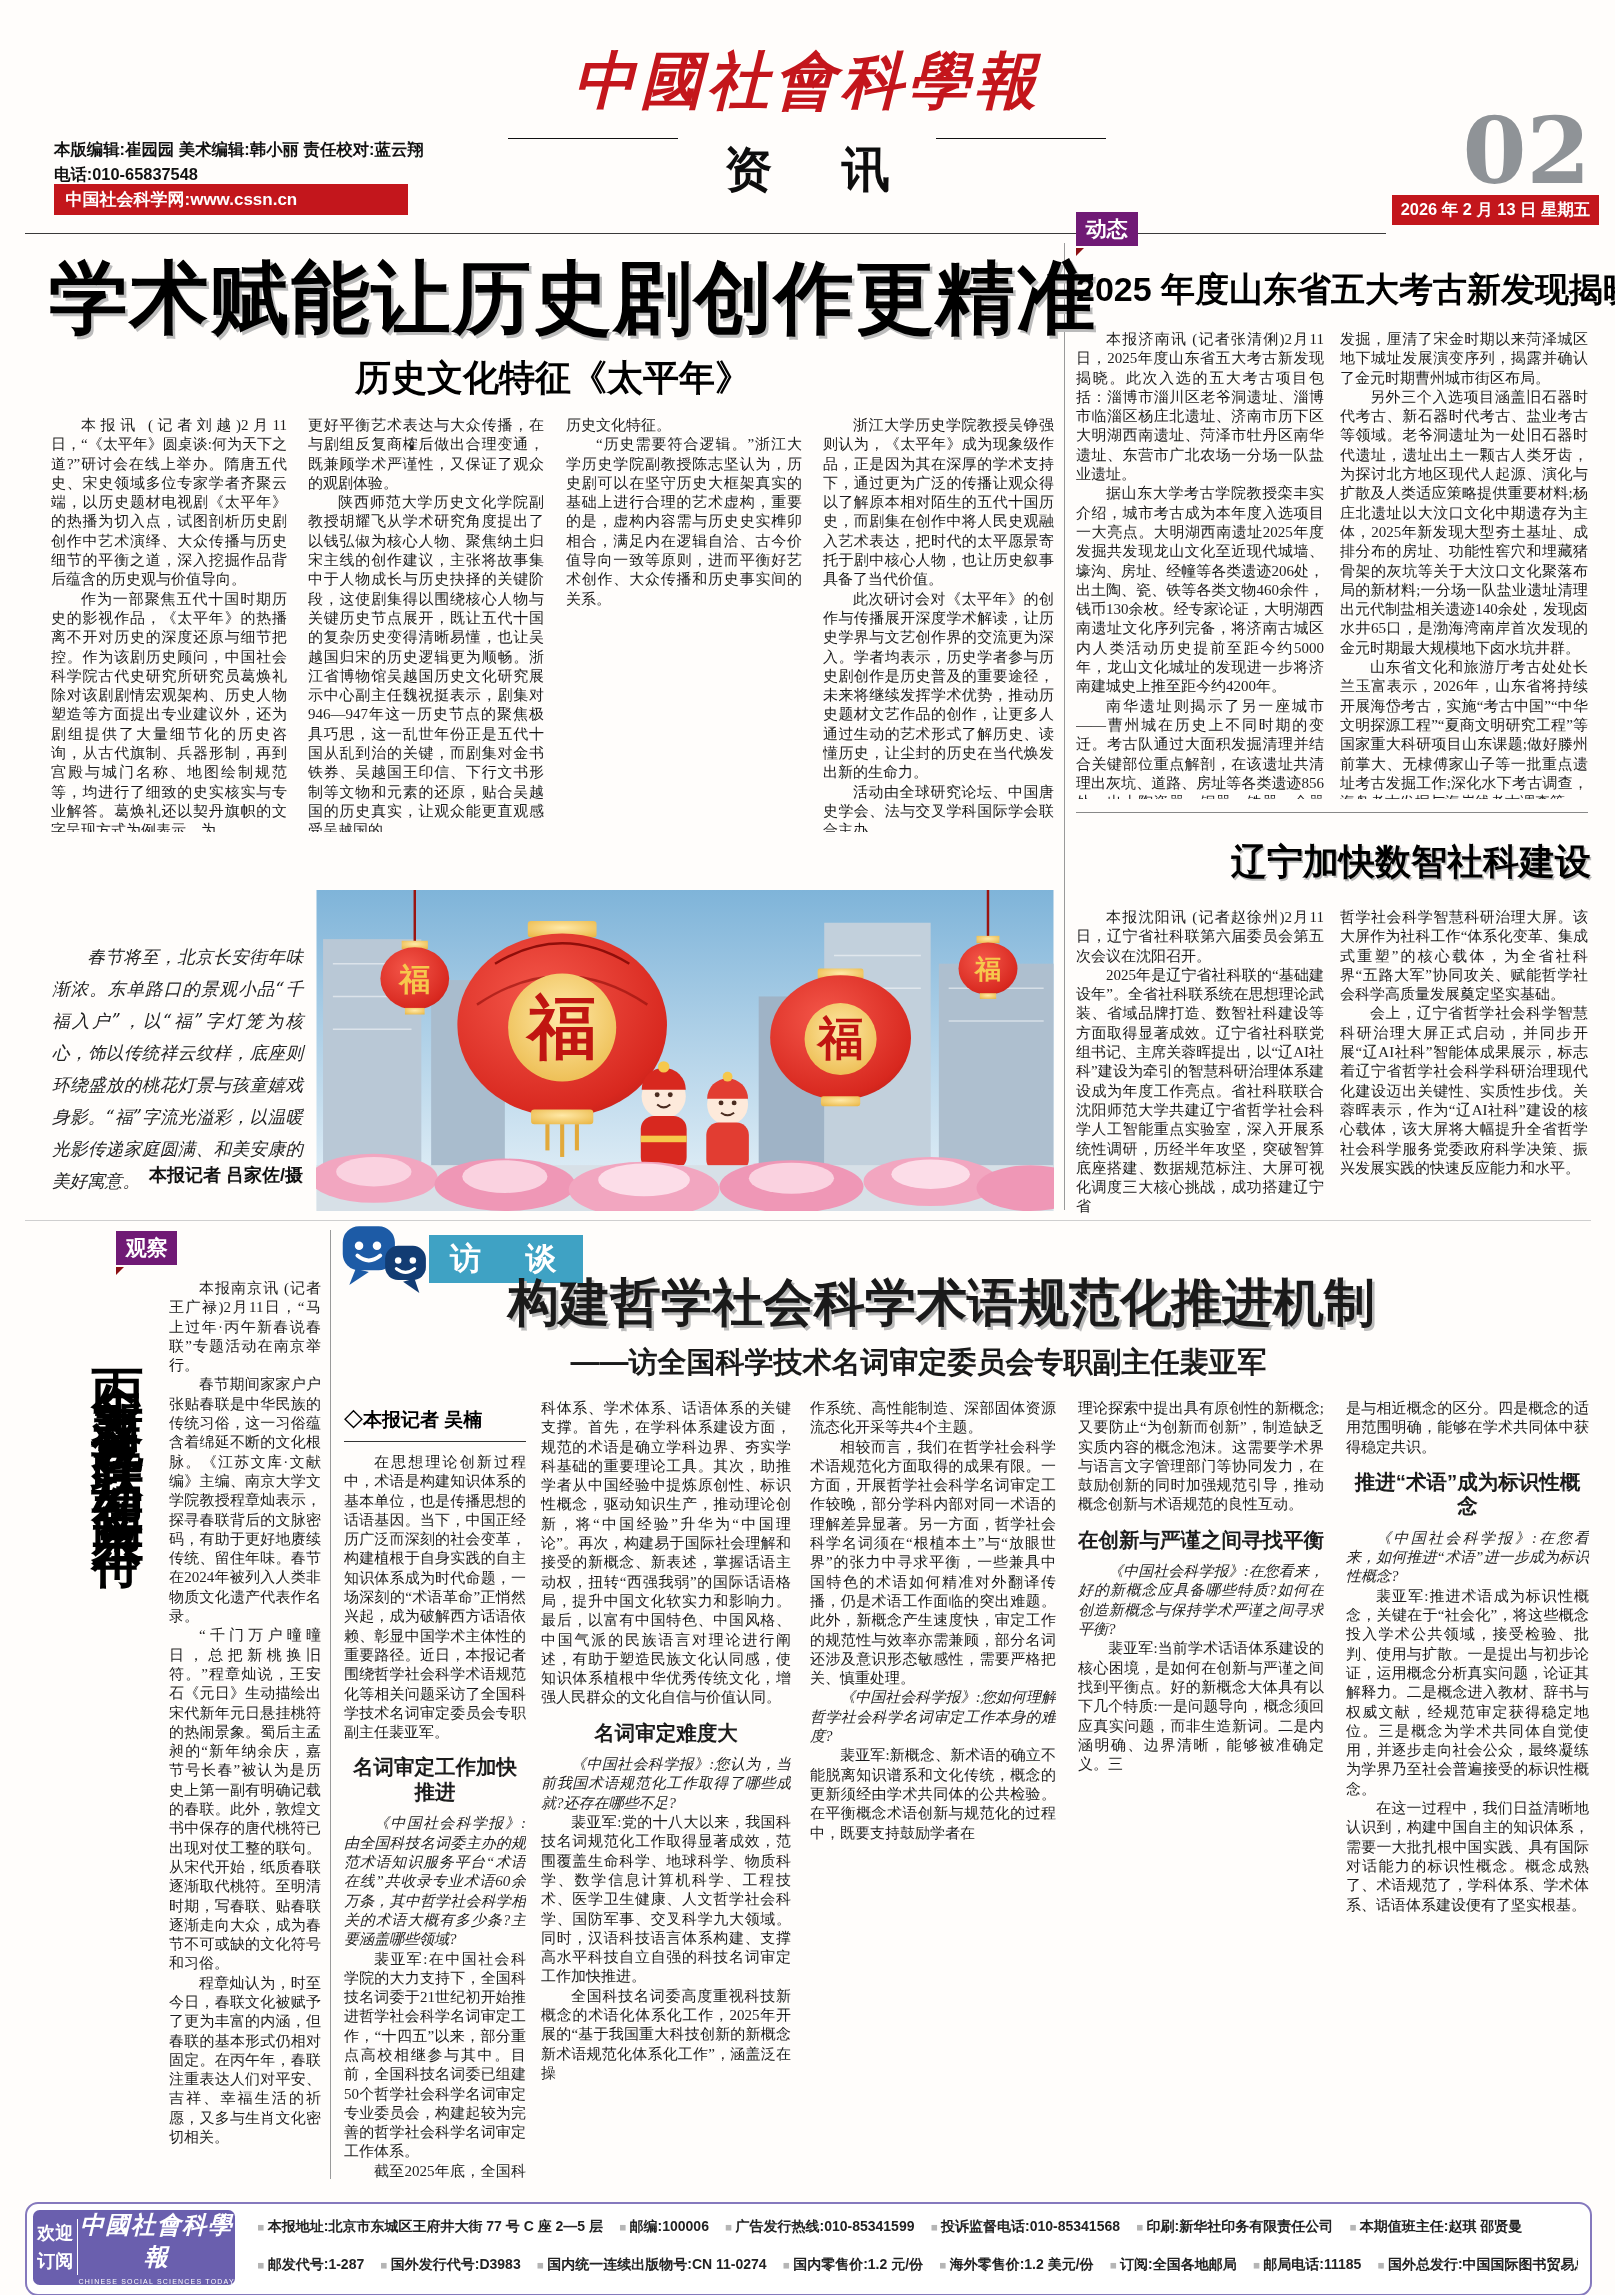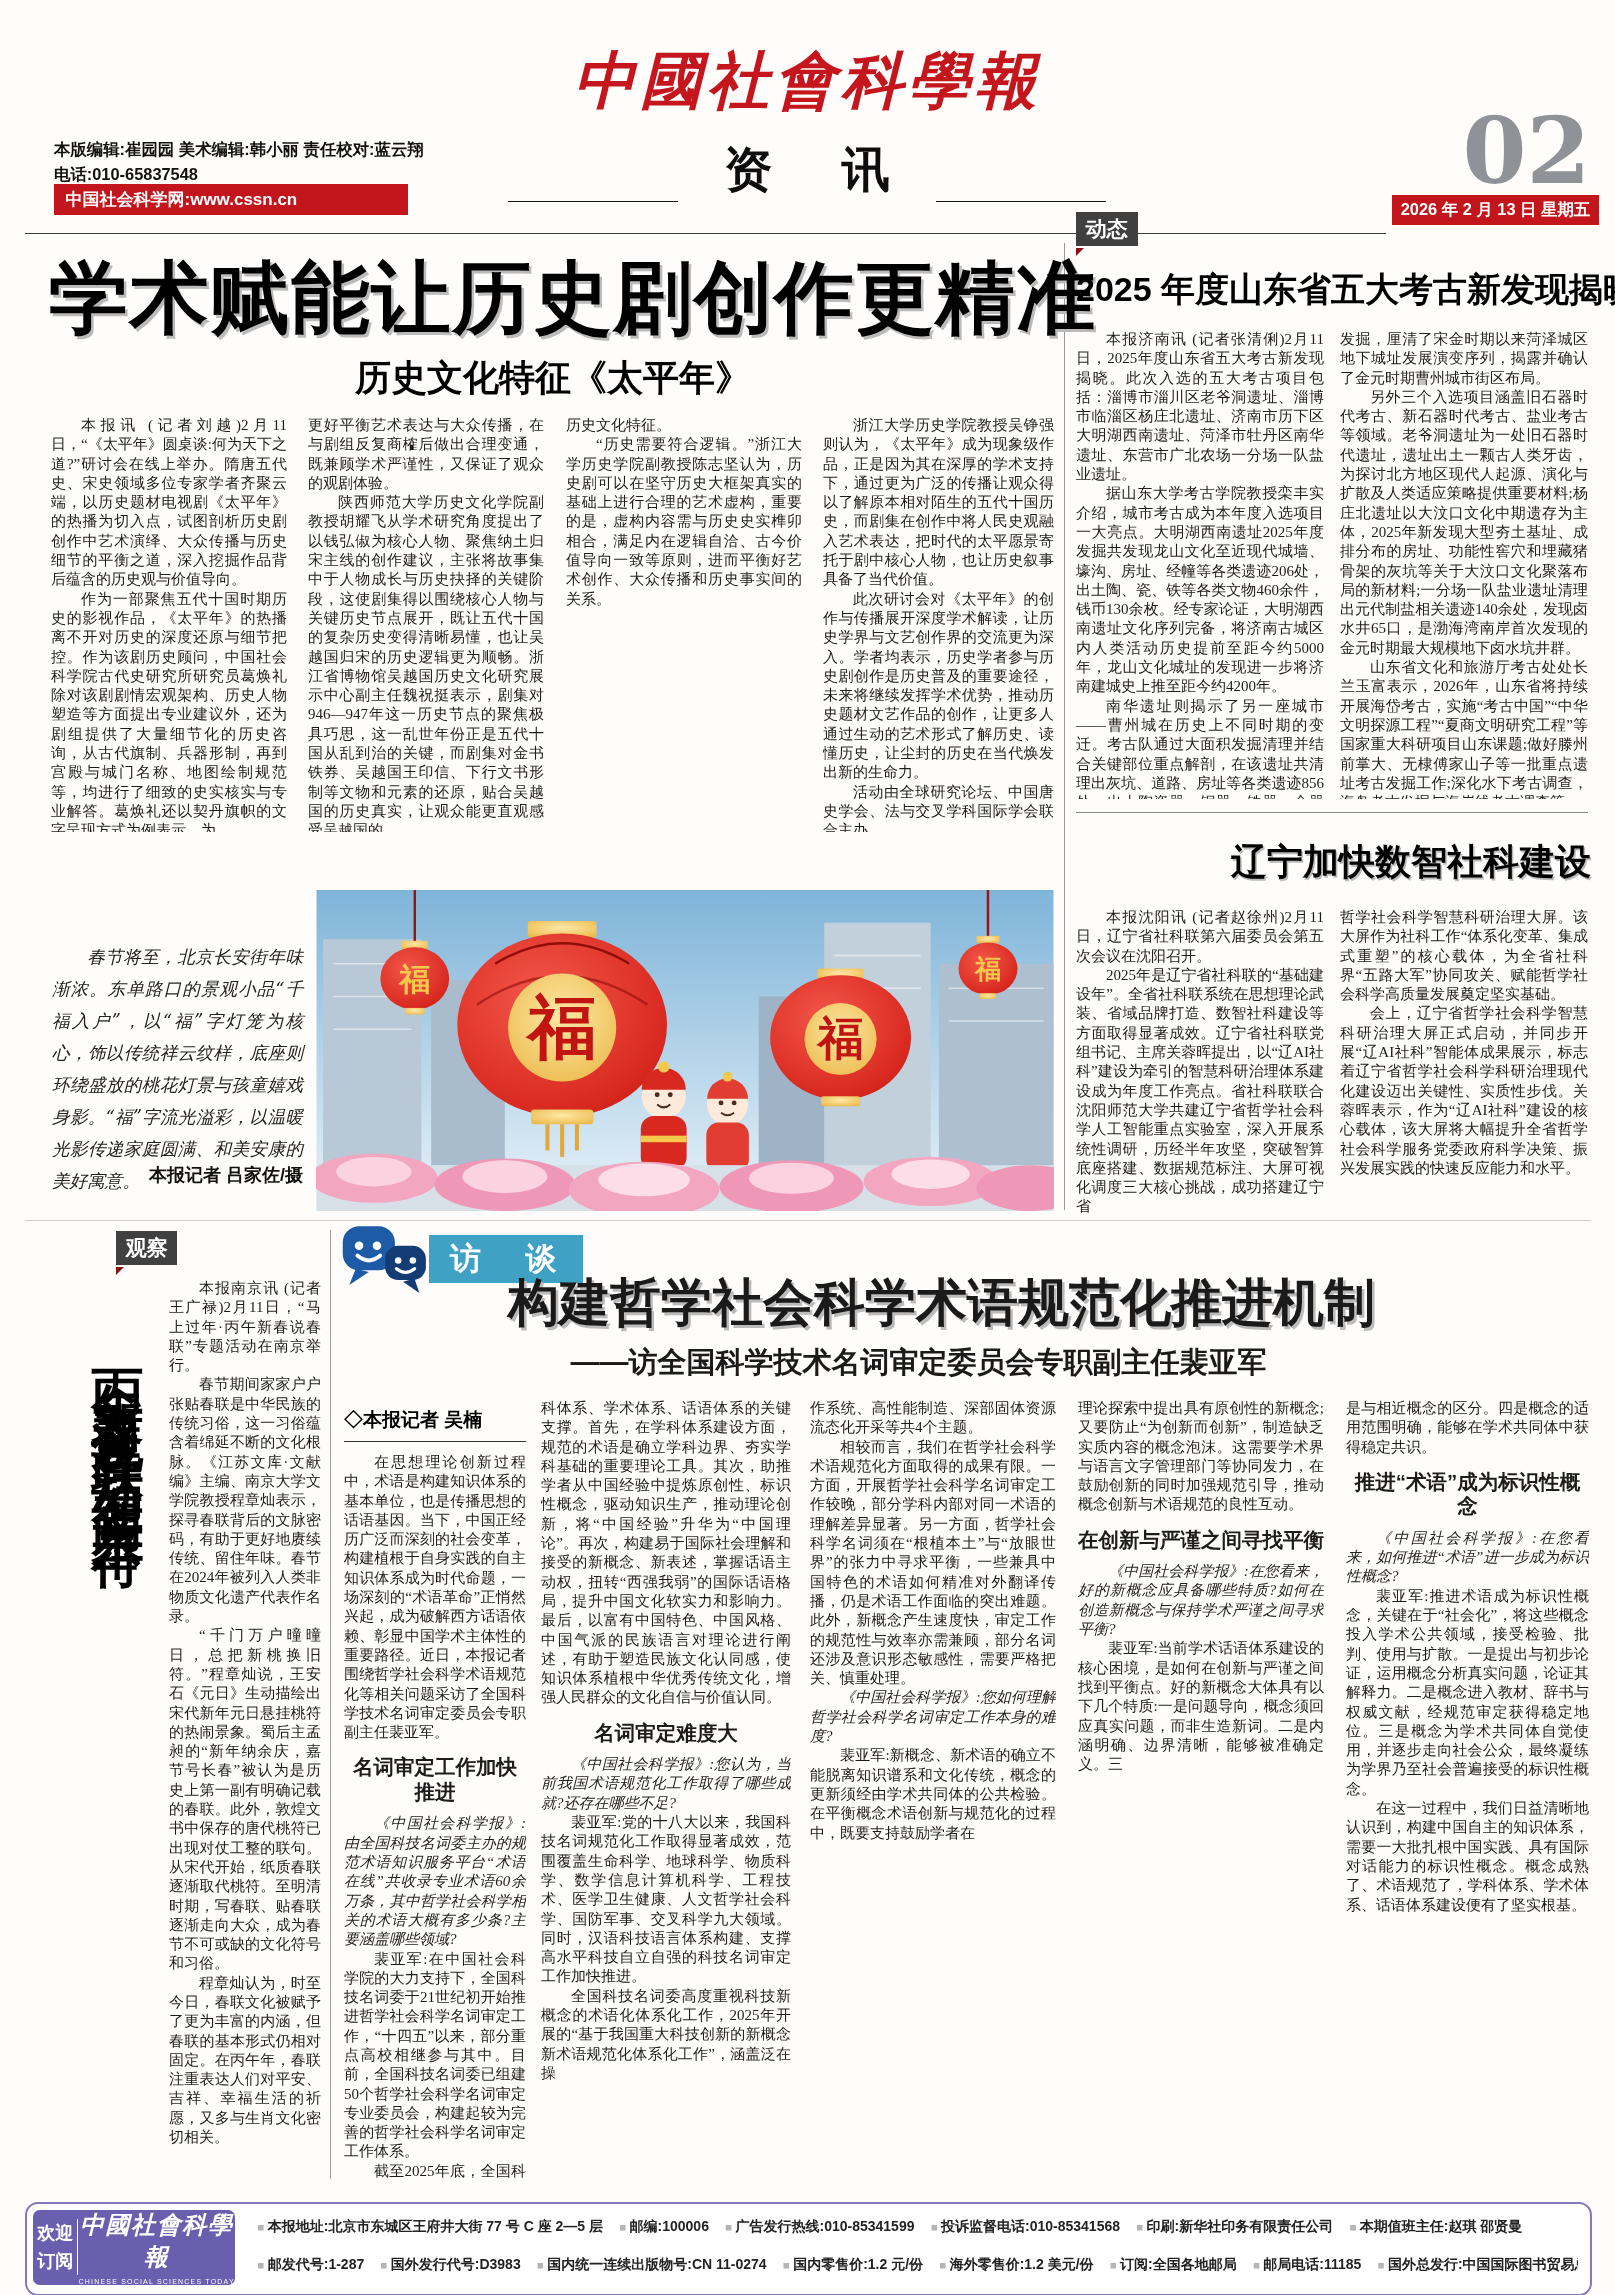--- a/index.html
+++ b/index.html
@@ -5,31 +5,31 @@
   html,body{margin:0;padding:0;background:#e8e8e8;}
   .page{position:relative;width:1615px;height:2295px;background:#fffdfb;overflow:hidden;
         font-family:"Liberation Serif",serif;color:#1a1a1a;}
   .abs{position:absolute;}
   
   .editors{font-family:"Liberation Sans",sans-serif;font-weight:bold;font-size:16.4px;line-height:25.4px;color:#111;}
   .sitebar{background:#c3161c;color:#fff;font-family:"Liberation Sans",sans-serif;font-weight:bold;
            font-size:17px;line-height:31px;padding:0 11.5px;}
   .masthead{color:#c4161c;font-size:62px;font-weight:bold;font-style:italic;letter-spacing:4.9px;
             font-family:"DejaVu Serif",serif;white-space:nowrap;}
-  .sectionrow{display:flex;align-items:flex-end;gap:18px;}
+  .sectionrow{display:flex;align-items:flex-start;gap:18px;}
   .sectionrow .rule{flex:1;height:0;border-top:1.6px solid #111;}
   .sectionlabel{font-family:"Liberation Sans",sans-serif;font-weight:900;font-size:48px;letter-spacing:28px;
                 text-indent:28px;color:#0d0d0d;white-space:nowrap;}
   .pagenum{font-family:"DejaVu Serif",serif;font-weight:bold;font-size:92px;color:#8f9397;line-height:1;}
   .datebar{background:#c3161c;color:#fff;font-family:"Liberation Sans",sans-serif;font-weight:bold;
            font-size:16.4px;line-height:29.5px;text-align:center;}
   .hrule{border-top:1.2px solid #3a3a3a;}
   .vrule{border-left:1.2px solid #9a9a9a;}
   
-  .tag{background:#404040;color:#fff;font-family:"Liberation Sans",sans-serif;font-weight:900;
+  .tag{background:#701a75;color:#fff;font-family:"Liberation Sans",sans-serif;font-weight:900;
        font-size:21px;line-height:34px;padding:0 9.8px;display:inline-block;position:relative;}
   .tag::after{content:"";position:absolute;left:0;bottom:-9.8px;border:4.9px solid transparent;
               border-top-color:#8c0f13;border-left-color:#8c0f13;}
   
   .headline-xl{font-family:"Liberation Sans",sans-serif;font-weight:900;font-size:79px;letter-spacing:1.6px;
                text-align:center;color:#000;text-shadow:2.5px 2.5px 0 #bbb;white-space:nowrap;}
   .subhead-xl{font-family:"Liberation Sans",sans-serif;font-weight:900;font-size:36px;text-align:center;
               color:#000;white-space:nowrap;}
   .headline-md{font-family:"Liberation Sans",sans-serif;font-weight:900;font-size:34px;text-align:center;color:#000;white-space:nowrap;}
   .headline-lg{font-family:"Liberation Sans",sans-serif;font-weight:700;font-size:36px;text-align:right;color:#000;

